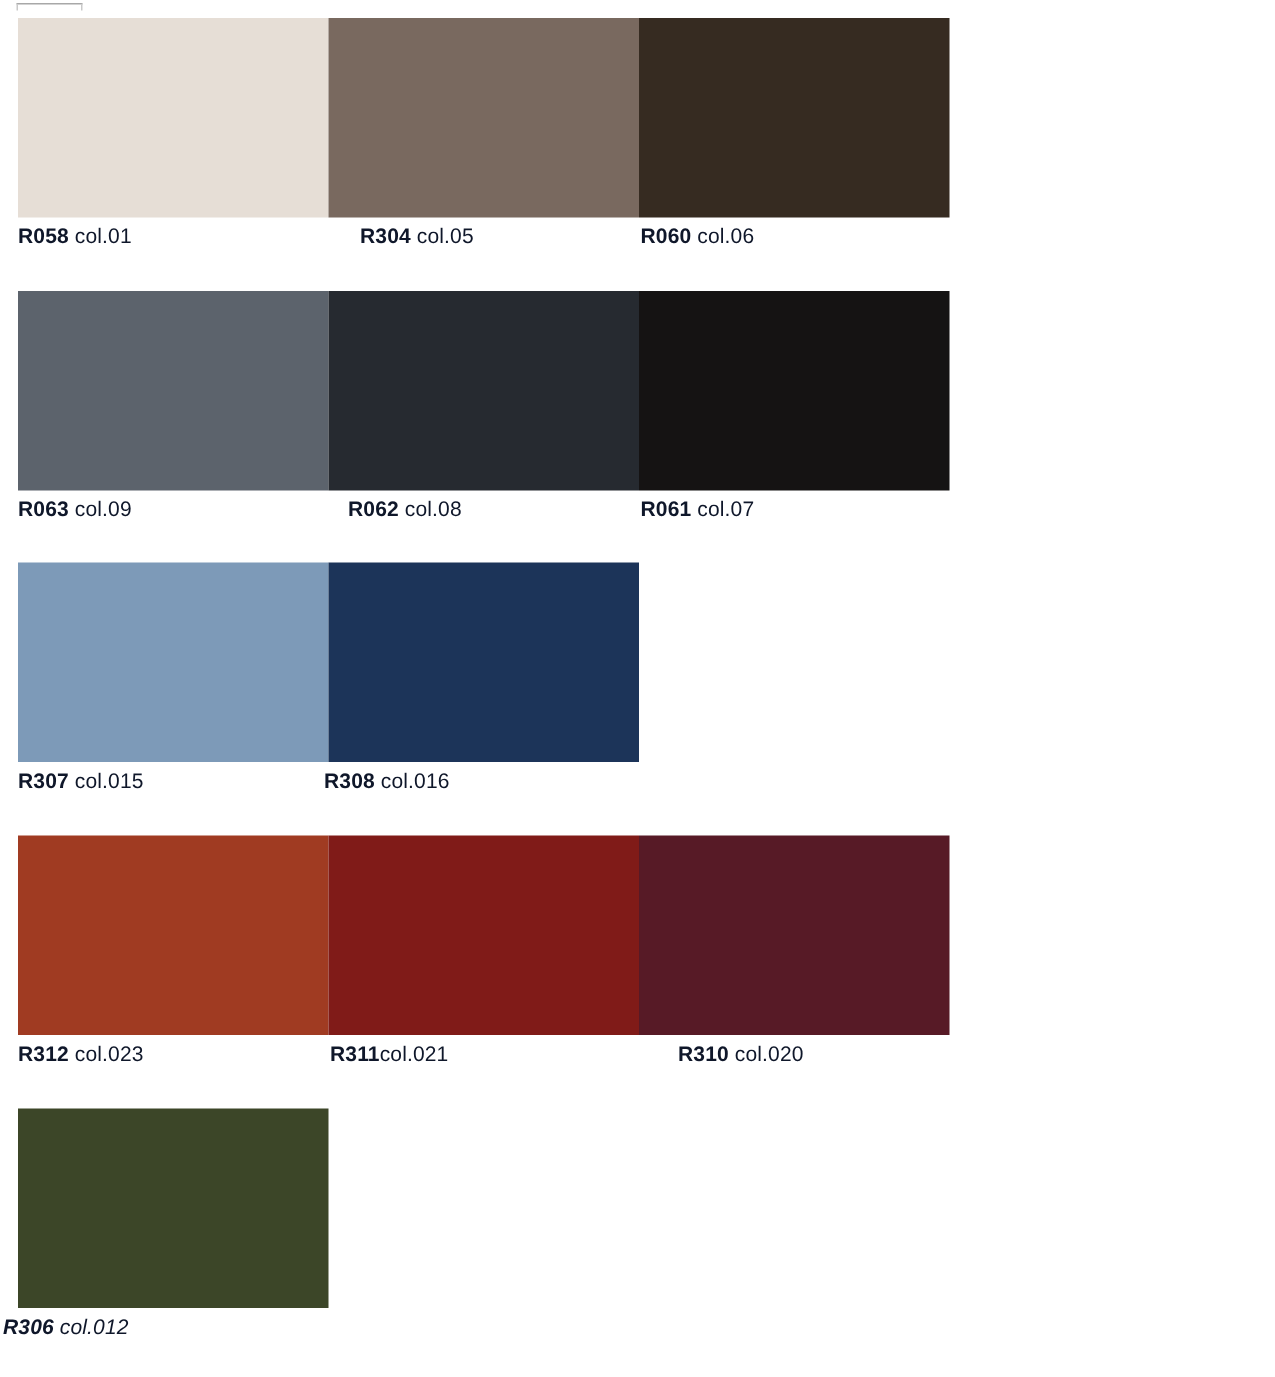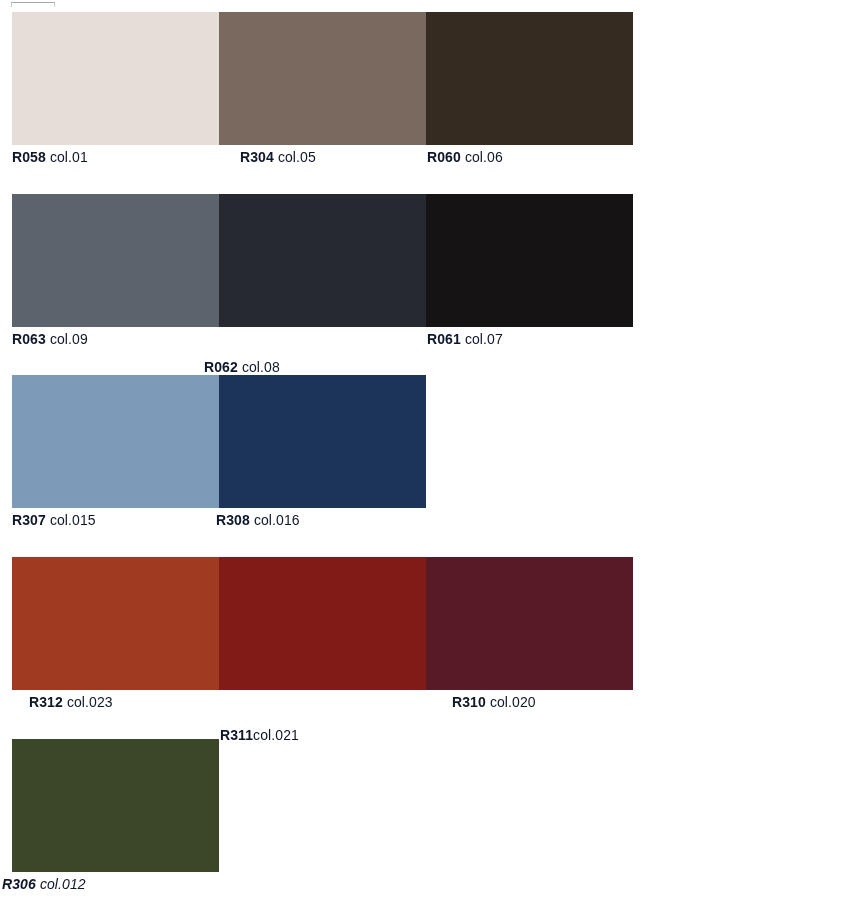--- a/index.html
+++ b/index.html
@@ -109,43 +109,43 @@
       </div>
     </div>
     <div class="swatch-row" style="top: 194px;">
       <div class="swatch-strip">
         <div class="swatch-chip" title="R063" style="background: rgb(92, 99, 108);"></div>
         <div class="swatch-chip" title="R062" style="background: rgb(38, 42, 48);"></div>
         <div class="swatch-chip" title="R061" style="background: rgb(21, 19, 19);"></div>
       </div>
       <div class="label-strip">
         <div class="swatch-label" style="left: 12px;"><span class="code">R063</span><span class="gap"> </span><span class="colno">col.09</span></div>
-        <div class="swatch-label" style="left: 204px; margin-top: 28px;"><span class="code">R062</span><span class="gap"> </span><span class="colno">col.08</span></div>
+        <div class="swatch-label" style="left: 232px;"><span class="code">R062</span><span class="gap"> </span><span class="colno">col.08</span></div>
         <div class="swatch-label" style="left: 427px;"><span class="code">R061</span><span class="gap"> </span><span class="colno">col.07</span></div>
       </div>
     </div>
     <div class="swatch-row" style="top: 375px;">
       <div class="swatch-strip">
         <div class="swatch-chip" title="R307" style="background: rgb(125, 154, 184);"></div>
         <div class="swatch-chip" title="R308" style="background: rgb(28, 52, 89);"></div>
       </div>
       <div class="label-strip">
         <div class="swatch-label" style="left: 12px; text-align: right;"><span class="code">R307</span><span class="gap"> </span><span class="colno">col.015</span></div>
         <div class="swatch-label" style="left: 216px;"><span class="code">R308</span><span class="gap"> </span><span class="colno">col.016</span></div>
       </div>
     </div>
     <div class="swatch-row" style="top: 557px;">
       <div class="swatch-strip">
         <div class="swatch-chip" title="R312" style="background: rgb(160, 59, 34);"></div>
         <div class="swatch-chip" title="R311" style="background: rgb(128, 27, 24);"></div>
         <div class="swatch-chip" title="R310" style="background: rgb(87, 26, 38);"></div>
       </div>
       <div class="label-strip">
-        <div class="swatch-label" style="left: 29px;"><span class="code">R312</span><span class="gap"> </span><span class="colno">col.023</span></div>
-        <div class="swatch-label" style="left: 220px; margin-top: 33px;"><span class="code">R311</span><span class="gap"></span><span class="colno">col.021</span></div>
+        <div class="swatch-label" style="left: 12px;"><span class="code">R312</span><span class="gap"> </span><span class="colno">col.023</span></div>
+        <div class="swatch-label" style="left: 220px;"><span class="code">R311</span><span class="gap"></span><span class="colno">col.021</span></div>
         <div class="swatch-label" style="left: 427px; margin-left: 25px;"><span class="code">R310</span><span class="gap"> </span><span class="colno">col.020</span></div>
       </div>
     </div>
     <div class="swatch-row" style="top: 739px;">
       <div class="swatch-strip">
         <div class="swatch-chip" title="R306" style="background: rgb(60, 70, 40);"></div>
       </div>
       <div class="label-strip">
         <div class="swatch-label" style="left: 2px; font-style: italic;"><span class="code">R306</span><span class="gap"> </span><span class="colno">col.012</span></div>
       </div>

